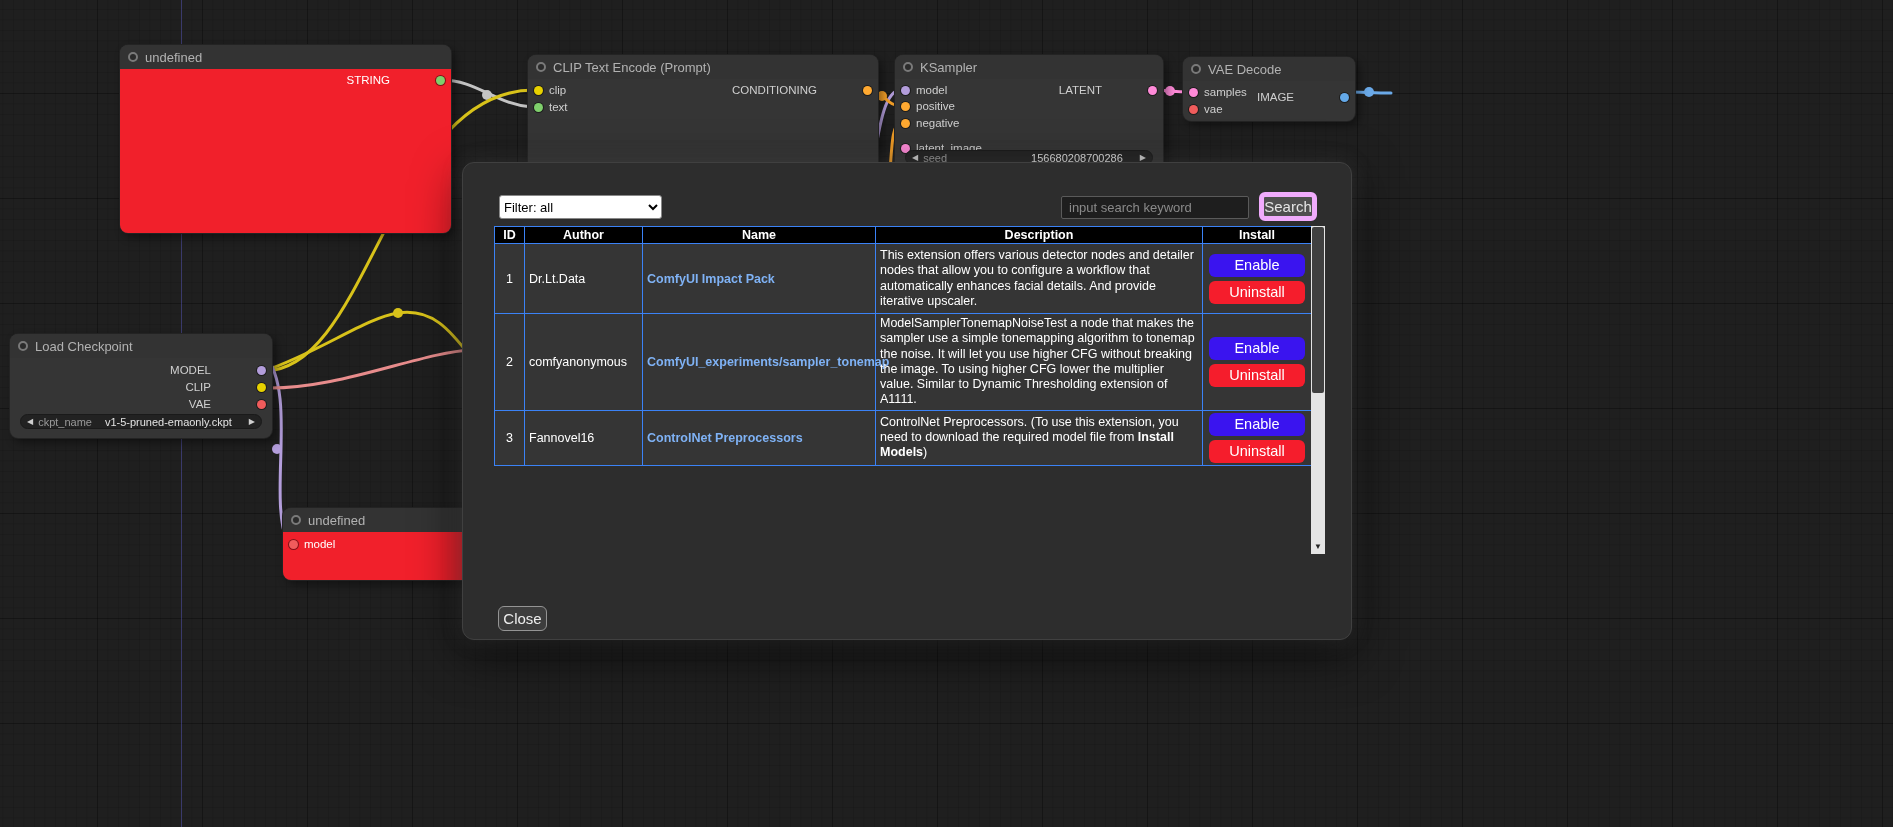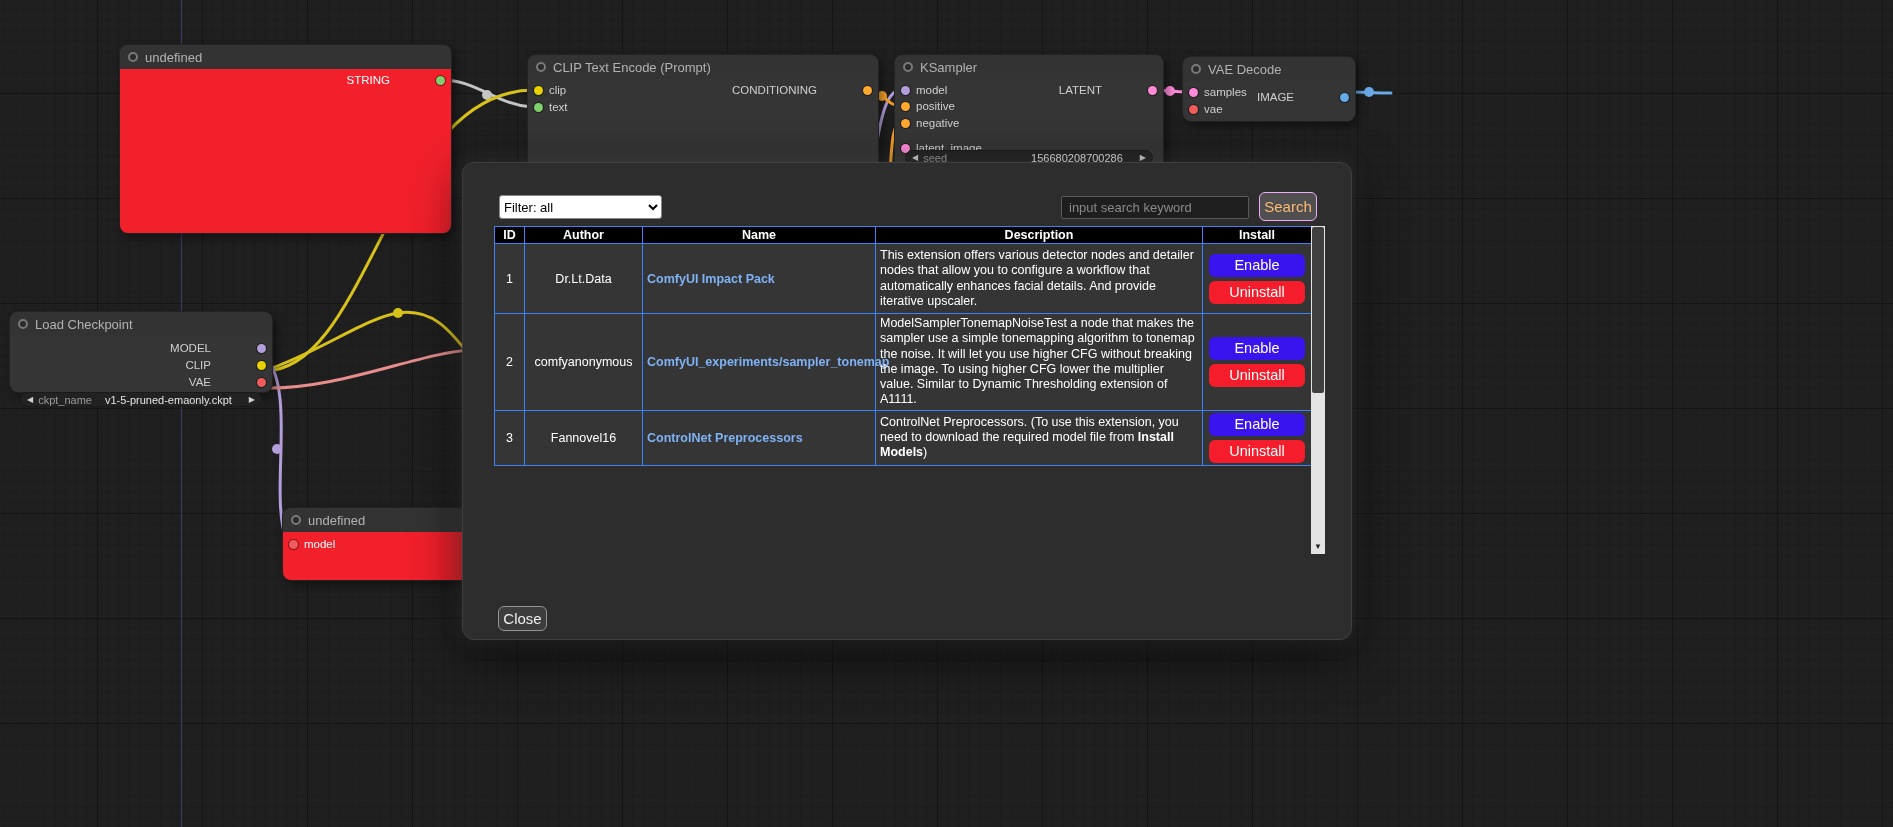--- a/index.html
+++ b/index.html
@@ -57,31 +57,31 @@
   .dialog { position:absolute; left:462px; top:162px; width:890px; height:478px; z-index:10;
     background:#2d2d2d; border:1px solid #404040; border-radius:12px;
     box-shadow: 0 0 22px rgba(150,150,150,0.18), 0 14px 48px rgba(0,0,0,0.65); }
   .filter-select { position:absolute; left:36px; top:32px; width:163px; height:24px;
     font-size:13px; border-radius:3px; background:#ffffff; color:#000; border:1px solid #888; }
   .search-input { position:absolute; left:598px; top:33px; width:188px; height:23px;
     background:#1e1e1e; border:1px solid #5a5a5a; border-radius:2px; color:#cccccc;
     font-size:13px; padding:0 7px; }
   .search-input::placeholder { color:#8a8a8a; }
   .search-button { position:absolute; left:796px; top:29px; width:58px; height:29px;
-    background:#4f4f4f; color:#fdba74; font-size:15px; border:1px solid #f0abfc;
+    background:#4f4f4f; color:#e5e5e5; font-size:15px; border:5px solid #f0abfc;
     border-radius:6px; cursor:pointer; }
   .table-wrap { position:absolute; left:31px; top:63px; width:831px; height:328px; }
   table.ext-table { width:817px; border-collapse:collapse; table-layout:fixed;
     font-size:12.5px; color:#ffffff; }
   table.ext-table th, table.ext-table td { border:1px solid #3b82f6; }
   table.ext-table th { background:#000000; color:#ffffff; font-weight:bold;
     height:17px; padding:1px 2px; font-size:12.5px; }
   table.ext-table td { background:#353535; vertical-align:middle; padding:2px 4px; }
   td.cell-id { text-align:center; }
-  td.cell-author { padding-left:8px;text-align:center; }
+  td.cell-author { padding-left:8px; }
   td.cell-name { padding-left:6px; }
   td.cell-desc { line-height:1.22; padding:3px 6px; }
   a.ext-link { color:#7fb2f5; font-weight:bold; text-decoration:none; cursor:pointer; }
   tr.row-0 { height:70px; } tr.row-1 { height:82px; } tr.row-2 { height:52px; }
   .btn-stack { display:flex; flex-direction:column; align-items:center; gap:4px; }
   .btn-enable, .btn-uninstall { width:96px; height:23px; border:none; border-radius:6px;
     color:#ffffff; font-size:14.5px; cursor:pointer; line-height:1; }
   .btn-enable { background:#3a14ef; }
   .btn-uninstall { background:#f51d2c; }
   .scrollbar { position:absolute; left:817px; top:0; width:14px; height:328px;
@@ -197,21 +197,21 @@
       <span class="dot dot-red"></span>
       <span>vae</span>
     </div>
     <div class="slot out" style="top:13px;margin-top:20px;">
       <span>IMAGE</span>
       <span class="dot dot-blue"></span>
     </div>
   </div>
 
 
-  <div class="node" style="left:10px; top:312px; width:262px; height:80px;">
+  <div class="node" style="left:10px; top:334px; width:262px; height:104px;">
     <div class="node-header">
       <span class="collapse-dot"></span>
       <span class="node-title">Load Checkpoint</span>
     </div>
     <div class="slot out" style="top:29px;">
       <span>MODEL</span>
       <span class="dot dot-purple"></span>
     </div>
     <div class="slot out" style="top:46px;">
       <span>CLIP</span>

